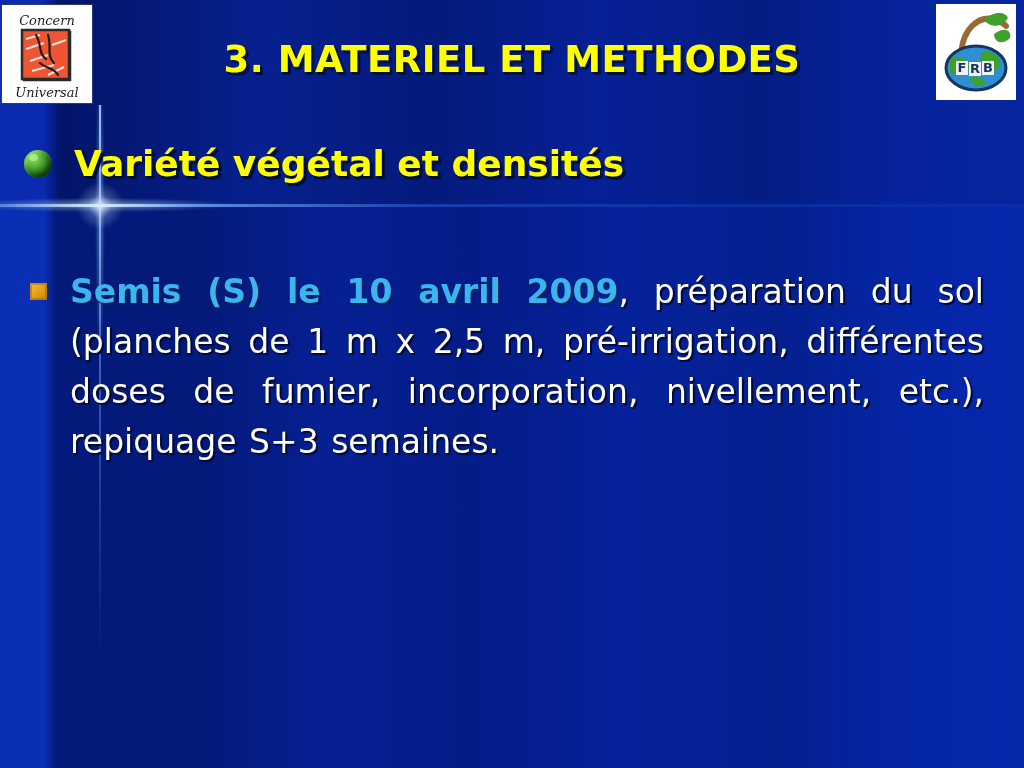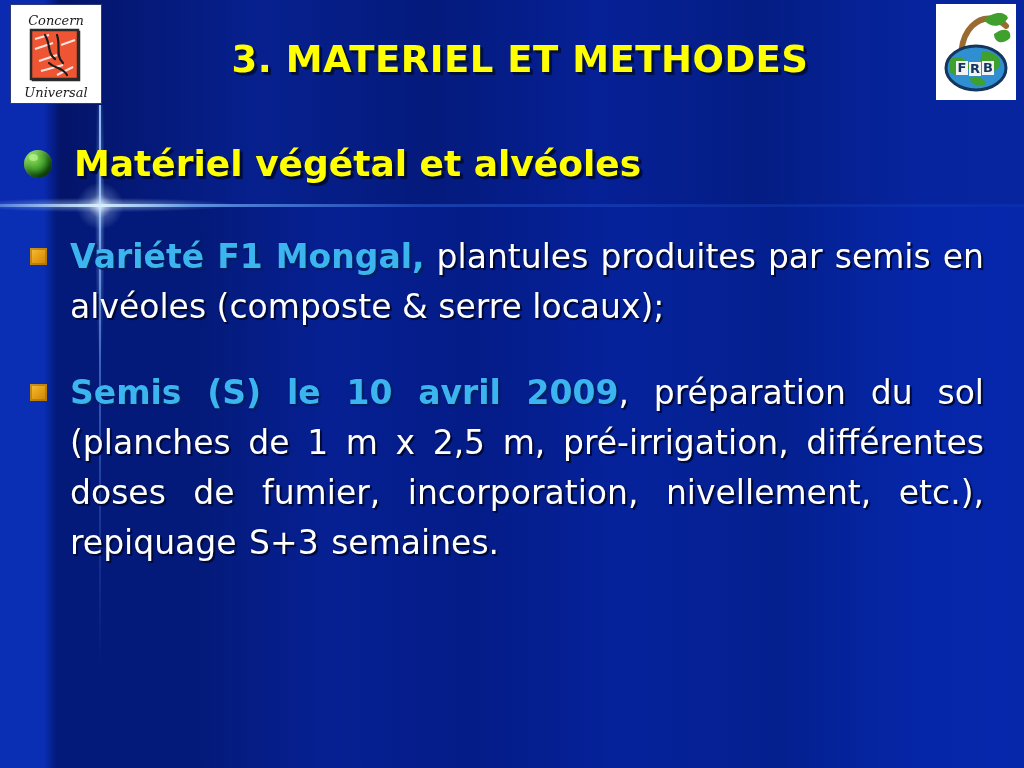--- a/index.html
+++ b/index.html
@@ -70,34 +70,34 @@
     position:absolute; left:0; top:196px; width:1024px; height:18px;
     background:radial-gradient(ellipse 190px 10px at 100px 50%, rgba(190,225,255,0.55), rgba(190,225,255,0) 72%);
   }
   .cross-star {
     position:absolute; left:76px; top:182px; width:48px; height:48px;
     background:radial-gradient(circle at 50% 50%, rgba(225,242,255,0.85), rgba(200,230,255,0.25) 35%, rgba(180,220,255,0) 70%);
   }
 
   
   .logo-left {
-    position:absolute; left:10px; top:4px; width:92px; height:100px;
+    position:absolute; left:1px; top:4px; width:92px; height:100px;
     background:#ffffff;
     border:1px solid #2c3a7a;
     overflow:hidden;
   }
   .logo-right {
     position:absolute; left:936px; top:4px; width:80px; height:96px;
     background:#ffffff;
     overflow:hidden;
   }
 
   
   .title {
-    position:absolute; left:110px; top:38px; width:820px;
+    position:absolute; left:102px; top:38px; width:820px;
     text-align:center;
     font-family:"DejaVu Sans", sans-serif;
     font-size:37px; font-weight:bold; letter-spacing:0.5px;
     color:#ffff00;
     text-shadow: 3px 3px 0 #001044, 2px 2px 1px #000a33;
     white-space:nowrap;
   }
 
   
   .subtitle-row {
@@ -215,31 +215,25 @@
         <text x="39" y="69" text-anchor="middle">R</text>
         <text x="52" y="68" text-anchor="middle">B</text>
       </g>
     </svg>
   </div>
 
   <div class="title">3. MATERIEL ET METHODES</div>
 
   <div class="subtitle-row">
     <span class="sphere-bullet"></span>
-    <span class="subtitle-text">Matériel végétal et alvéoles</span>
+    <span class="subtitle-text">Variété végétal et densités</span>
   </div>
 
   <div class="body-area">
 
-    <div class="bullet-block">
-      <span class="sq-bullet"></span>
-      <div class="btext">
-        <span class="hl">Variété F1 Mongal,</span><span> plantules produites par semis en alvéoles (composte &amp; serre locaux);</span>
-      </div>
-    </div>
 
     <div class="bullet-block">
       <span class="sq-bullet"></span>
       <div class="btext spaced">
         <span class="hl">Semis (S) le 10 avril 2009</span><span>, préparation du sol (planches de 1 m x 2,5 m, pré-irrigation, différentes doses de fumier, incorporation, nivellement, etc.), repiquage S+3 semaines.</span>
       </div>
     </div>
 
   </div>
 </div>

